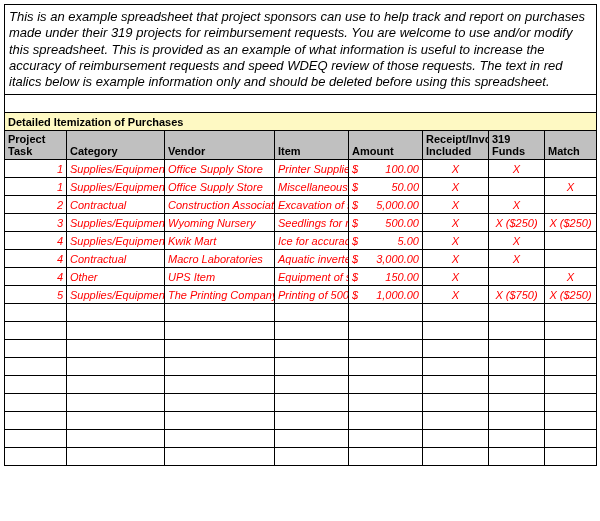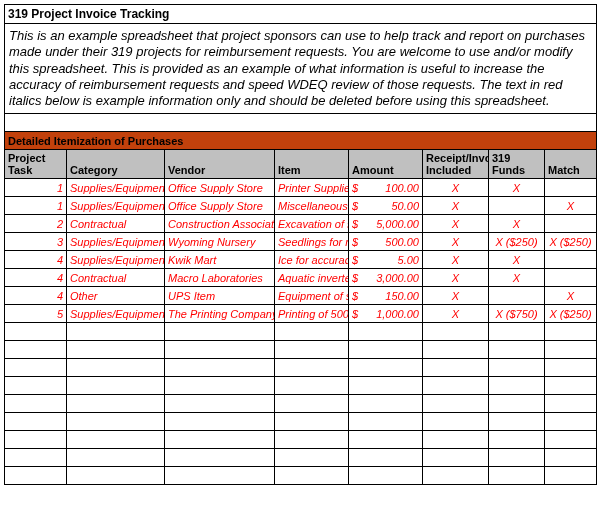--- a/index.html
+++ b/index.html
@@ -3,21 +3,21 @@
 <meta charset="utf-8">
 <style>
   * { box-sizing: border-box; }
   body { margin: 0; padding: 4px; font-family: Arial, sans-serif; font-size: 11px; background: #fff; width: 600px; }
   table { border-collapse: collapse; width: 100%; table-layout: fixed; }
   td, th { border: 1px solid #000; padding: 2px 3px; overflow: hidden; white-space: nowrap; text-overflow: clip; height: 18px; vertical-align: middle; }
   .title-row td { font-weight: bold; font-size: 12px; background: #fff; }
   .desc-row td { font-style: italic; font-size: 13px; white-space: normal; line-height: 1.25; padding: 4px; }
   .meta-label { font-weight: bold; background: #c0c0c0; }
   .meta-val { color: #ff0000; font-style: italic; }
-  .section-hdr td { font-weight: bold; background: #c2410c; }
+  .section-hdr td { font-weight: bold; background: #fef9c3; }
   .col-hdr { font-weight: bold; background: #c0c0c0; white-space: normal; line-height: 1.1; vertical-align: bottom; font-size: 11px; }
   .red { color: #ff0000; font-style: italic; }
   .num { text-align: right; }
   .cent { text-align: center; }
   .amt-cell { display: flex; justify-content: space-between; }
   .empty-row td { height: 18px; }
 </style>
 </head>
 <body>
 
@@ -27,23 +27,20 @@
       <col style="width:98px">
       <col style="width:110px">
     <col style="width:74px">
       <col style="width:74px">
       <col style="width:66px">
     <col style="width:56px">
       <col style="width:52px">
   </colgroup>
 
   <tbody>
-      <tr class="title-row">
-    <td colspan="8">319 Project Invoice Tracking</td>
-  </tr>
   <tr class="desc-row">
     <td colspan="8">This is an example spreadsheet that project sponsors can use to help track and report on purchases made under their 319 projects for reimbursement requests.  You are welcome to use and/or modify this spreadsheet.  This is provided as an example of what information is useful to increase the accuracy of reimbursement requests and speed WDEQ review of those requests.  The text in red italics below is example information only and should be deleted before using this spreadsheet.</td>
   </tr>
   <tr class="empty-row">
         <td colspan="8"></td>
       </tr>
 
 
   <tr class="section-hdr">
     <td colspan="8">Detailed Itemization of Purchases</td>

